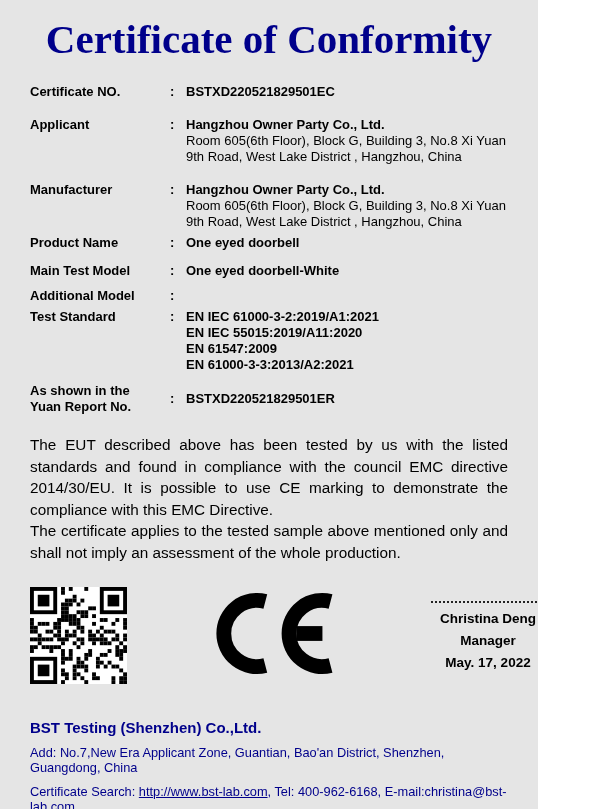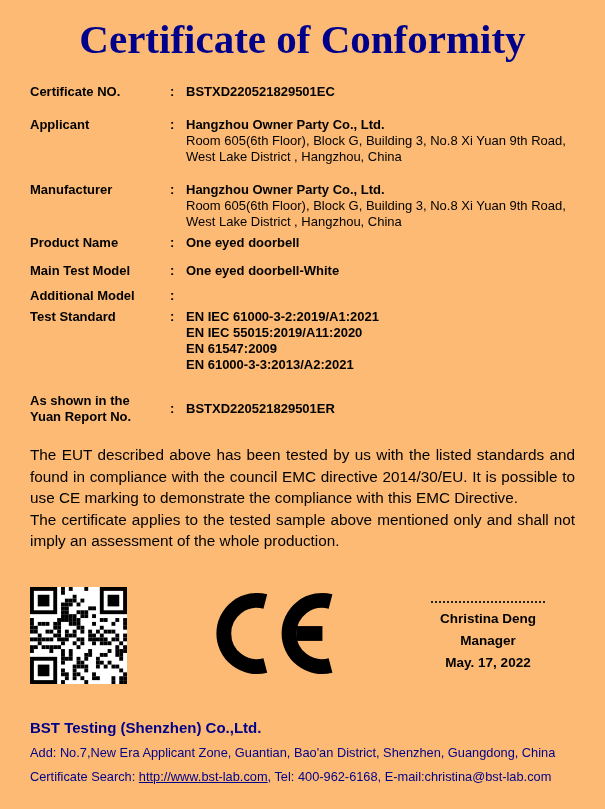--- a/index.html
+++ b/index.html
@@ -1,19 +1,19 @@
 <!DOCTYPE html>
 <html><head>
 <meta charset="utf-8">
 <style>
   html,body { margin:0; padding:0; background:#ffffff; }
   .page {
     position:relative;
-    width:605px; height:809px;
-    background:#fdba74;
+    width:538px; height:809px;
+    background:#e5e5e5;
     font-family:"Liberation Sans", sans-serif;
     color:#000;
     overflow:hidden;
   }
   .title {
     margin:0; padding-top:16px;
     text-align:center;
     font-family:"Liberation Serif", serif;
     font-weight:bold;
     font-size:41px;
@@ -100,21 +100,21 @@
       <div class="label">Test Standard</div>
       <div class="colon">:</div>
       <div class="value bold">
         <div>EN IEC 61000-3-2:2019/A1:2021</div>
         <div>EN IEC 55015:2019/A11:2020</div>
         <div>EN 61547:2009</div>
         <div>EN 61000-3-3:2013/A2:2021</div>
       </div>
     </div>
 
-    <div class="row center" style="margin-top:20px">
+    <div class="row center" style="margin-top:10px">
       <div class="label">
         <div>As shown in the</div>
         <div>Yuan Report No.</div>
       </div>
       <div class="colon">:</div>
       <div class="value bold">BSTXD220521829501ER</div>
     </div>
 
   </div>
 

